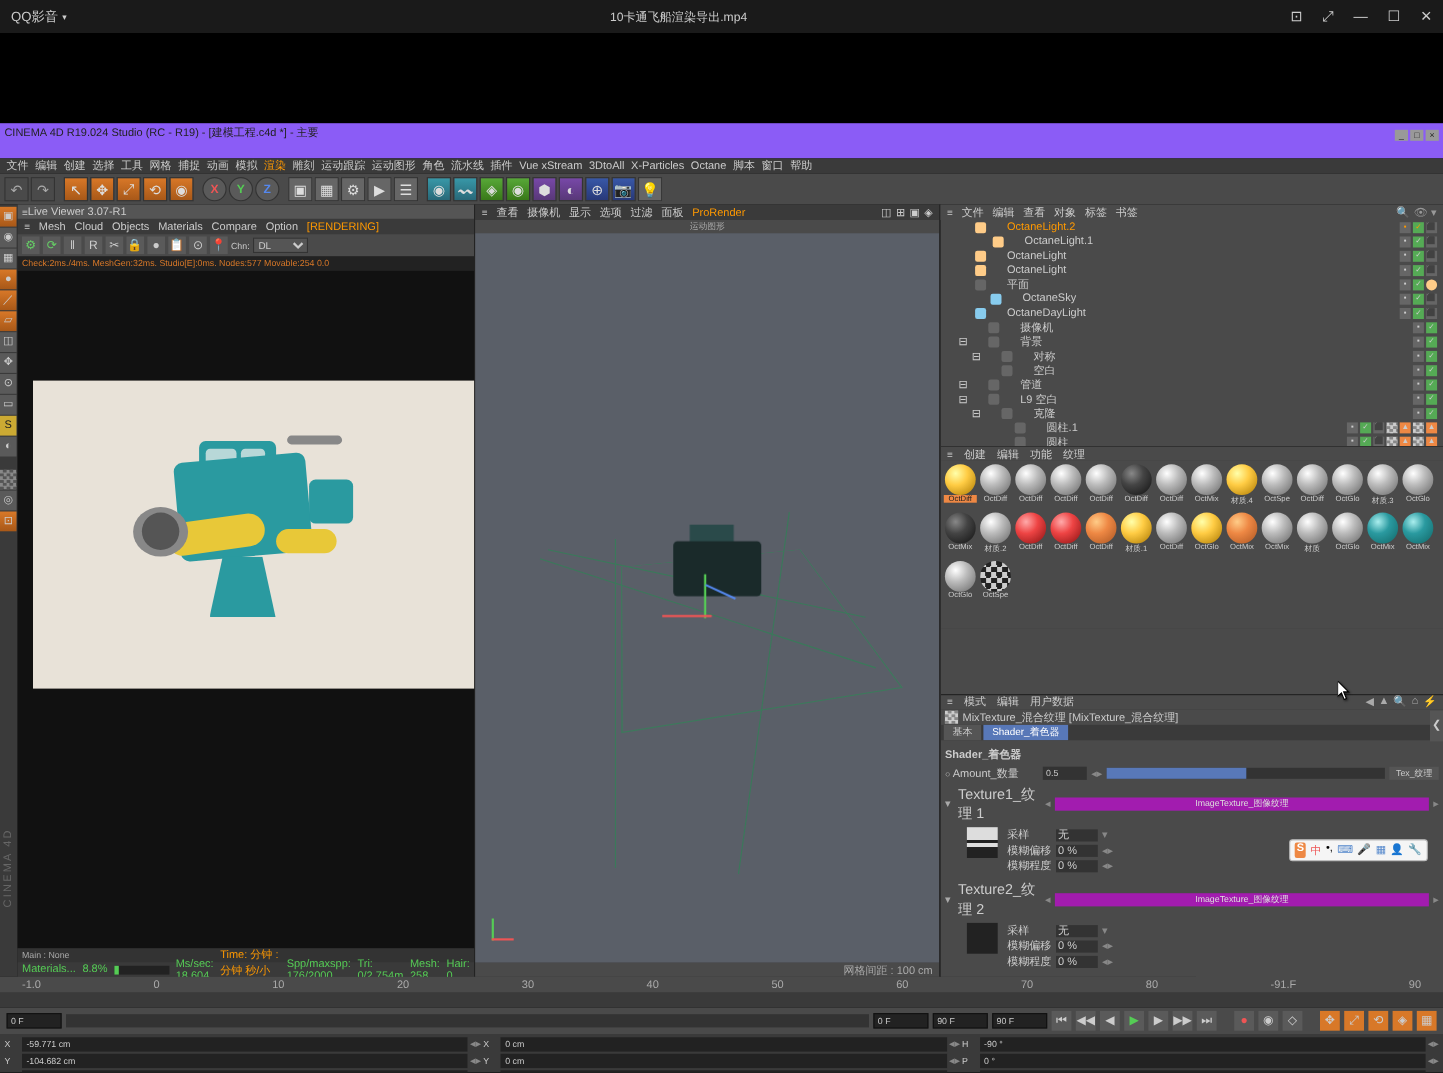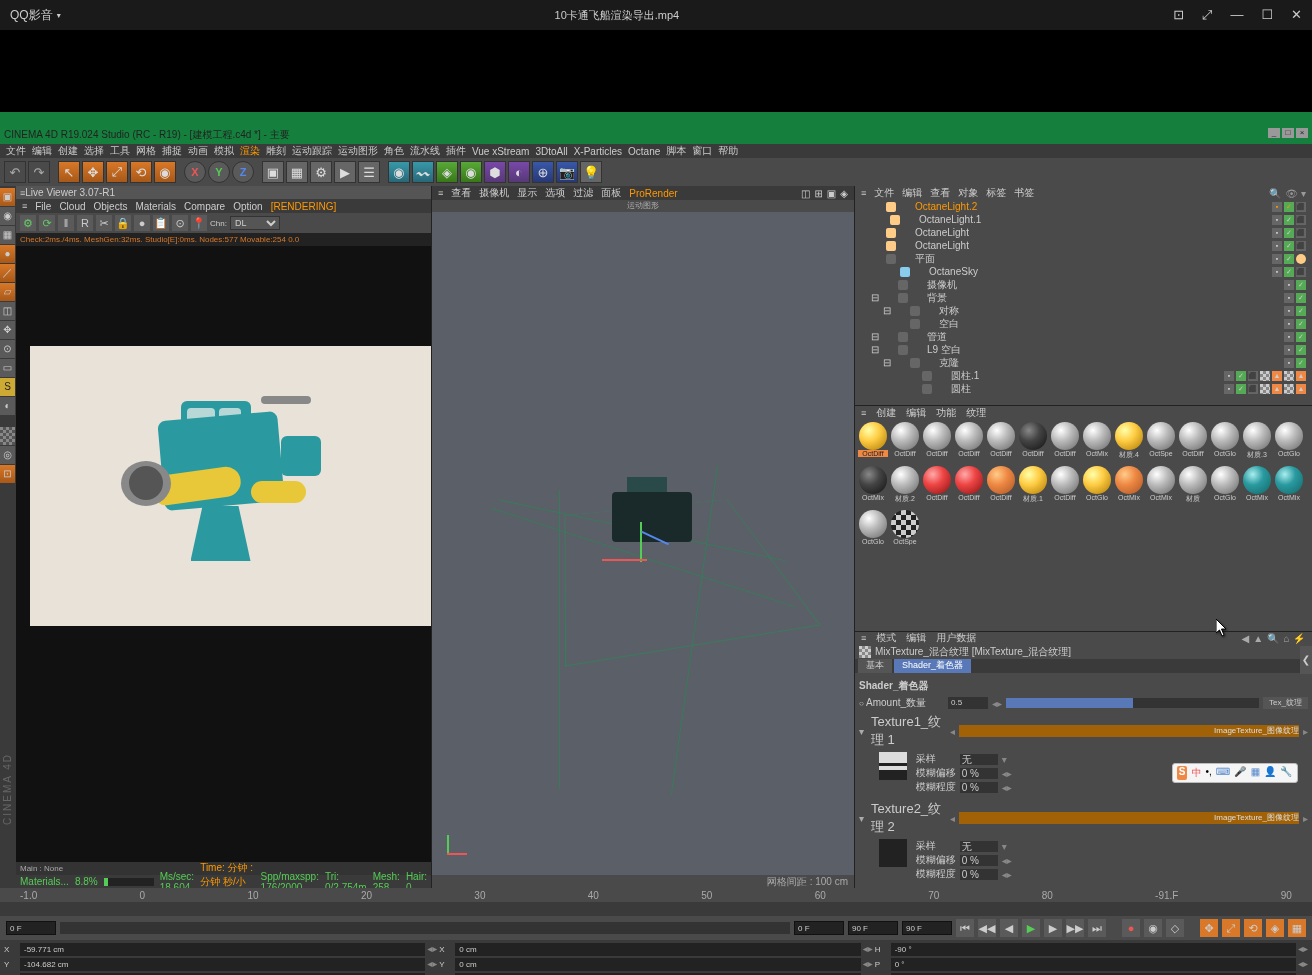--- a/index.html
+++ b/index.html
@@ -4,21 +4,21 @@
 <style>
 *{margin:0;padding:0;box-sizing:border-box;font-family:"Microsoft YaHei",Arial,sans-serif;font-size:10px;user-select:none}
 body{background:#000;width:1312px;height:975px;overflow:hidden;position:relative}
 .titlebar{height:30px;background:#1a1a1a;display:flex;align-items:center;padding:0 10px;color:#ccc}
 .titlebar .app{font-size:12px}
 .titlebar .drop{font-size:8px;margin-left:4px}
 .titlebar .title{flex:1;text-align:center;font-size:11px}
 .titlebar .wctrl{display:flex;gap:18px}
 .titlebar .wctrl span{cursor:pointer;font-size:13px}
 .blackbar{height:82px;background:#000}
-.c4d-title{height:14px;background:#15803d;color:#222;font-size:9px;padding:16px 4px;display:flex;align-items:flex-start}
+.c4d-title{height:14px;background:#8b5cf6;color:#222;font-size:9px;padding:16px 4px;display:flex;align-items:flex-end}
 .c4d-title .right{margin-left:auto;display:flex;gap:2px}
 .c4d-title .right span{width:12px;height:10px;background:#999;font-size:8px;text-align:center;line-height:10px}
 .c4d-menu{height:14px;background:#3a3a3a;display:flex;align-items:center;padding:0 6px;gap:6px;color:#ccc;font-size:9px}
 .c4d-menu span.hl{color:#f90}
 .toolbar{height:28px;background:#4a4a4a;display:flex;align-items:center;padding:0 4px;gap:2px}
 .tb-btn{width:22px;height:22px;background:#5a5a5a;border:1px solid #333;display:flex;align-items:center;justify-content:center;font-size:13px;color:#ddd;cursor:pointer}
 .tb-btn.undo{background:#4a4a4a;color:#aaa}
 .tb-btn.orange{background:linear-gradient(#d87828,#a85818)}
 .tb-btn.teal{background:linear-gradient(#3898a8,#286878)}
 .tb-btn.green{background:linear-gradient(#58a838,#387818)}
@@ -115,21 +115,21 @@
 .attr-sec{font-weight:bold;margin:2px 0}
 .attr-row{display:flex;align-items:center;gap:4px;height:16px}
 .attr-row .lbl{width:85px;font-size:8px}
 .attr-row .val{width:40px;height:12px;background:#333;color:#ccc;font-size:8px;padding:0 3px;line-height:12px}
 .attr-slider{flex:1;height:10px;background:#333;position:relative}
 .attr-slider .fill{height:100%;background:#5878b8}
 .attr-row .btn{padding:0 6px;height:12px;background:#555;font-size:8px;line-height:12px}
 .tex-row{display:flex;align-items:center;gap:4px;margin:2px 0}
 .tex-tri{width:8px;color:#aaa}
 .tex-lbl{width:75px;font-size:13px}
-.tex-bar{flex:1;height:12px;background:#a16207;color:#ddd;font-size:8px;text-align:right;line-height:12px}
+.tex-bar{flex:1;height:12px;background:#a21caf;color:#ddd;font-size:8px;text-align:center;line-height:12px}
 .tex-preview{width:28px;height:28px;background:#ccc;margin-left:20px;display:inline-block;vertical-align:top}
 .tex-preview.dark{background:#222}
 .tex-props{display:inline-block;vertical-align:top;margin-left:6px}
 .tex-prop{display:flex;gap:4px;height:14px;align-items:center;font-size:8px}
 .tex-prop .l{width:40px}
 .tex-prop .v{width:38px;height:11px;background:#333;padding:0 2px;line-height:11px}
 .timeline{height:28px;background:#3a3a3a;display:flex;flex-direction:column}
 .tl-ruler{height:14px;background:#4a4a4a;position:relative;display:flex;justify-content:space-between;padding:0 20px;color:#aaa;font-size:8px;align-items:center}
 .tl-controls{height:24px;background:#4a4a4a;display:flex;align-items:center;gap:4px;padding:0 6px}
 .tl-input{width:50px;height:14px;background:#222;color:#ccc;font-size:8px;padding:0 3px;border:1px solid #111}
@@ -253,21 +253,21 @@
     <div class="lt" style="background:#ca3;color:#222">S</div>
     <div class="lt">◐</div>
     <div style="height:10px"></div>
     <div class="lt" style="background:repeating-conic-gradient(#555 0 25%,#888 0 50%) 0 0/6px 6px"></div>
     <div class="lt">◎</div>
     <div class="lt orange">⊡</div>
   </div>
 
   <div class="col1">
     <div class="lv-head">≡ <span>Live Viewer 3.07-R1</span></div>
-    <div class="lv-menu" id="lv-menu">≡ <span>File</span><span>Cloud</span><span>Objects</span><span>Materials</span><span>Compare</span><span>Option</span><span class="hl">[RENDERING]</span></div>
+    <div class="lv-menu" id="lv-menu">≡ <span>Mesh</span><span>Cloud</span><span>Objects</span><span>Materials</span><span>Compare</span><span>Option</span><span class="hl">[RENDERING]</span></div>
     <div class="lv-tools">
       <div class="btn green">⚙</div>
       <div class="btn green">⟳</div>
       <div class="btn">‖</div>
       <div class="btn">R</div>
       <div class="btn">✂</div>
       <div class="btn">🔒</div>
       <div class="btn">●</div>
       <div class="btn">📋</div>
       <div class="btn">⊙</div>
@@ -347,21 +347,21 @@
         <div class="tree-row sel" style="padding-left: 4px;">
           <span style="width:8px"></span>
           <span class="tree-ic light"></span>
           <span>OctaneLight.2</span>
           <span class="tree-tags">
             <span class="tag">▪</span>
             <span class="tag green">✓</span>
             <span class="tag">⬛</span>
           </span>
         </div>
-        <div class="tree-row" style="padding-left: 8px;">
+        <div class="tree-row" style="padding-left: 20px;">
           <span style="width:8px"></span>
           <span class="tree-ic light"></span>
           <span>OctaneLight.1</span>
           <span class="tree-tags">
             <span class="tag">▪</span>
             <span class="tag green">✓</span>
             <span class="tag">⬛</span>
           </span>
         </div>
         <div class="tree-row" style="padding-left: 4px;">
@@ -391,20 +391,30 @@
           <span class="tree-tags">
             <span class="tag">▪</span>
             <span class="tag green">✓</span>
             <span class="tag" style="background:#fc8;border-radius:50%"></span>
           </span>
         </div>
         <div class="tree-row" style="padding-left: 18px;">
           <span style="width:8px"></span>
           <span class="tree-ic sky"></span>
           <span>OctaneSky</span>
+          <span class="tree-tags">
+            <span class="tag">▪</span>
+            <span class="tag green">✓</span>
+            <span class="tag">⬛</span>
+          </span>
+        </div>
+        <div class="tree-row" style="padding-left: 4px;">
+          <span style="width:8px"></span>
+          <span class="tree-ic sky"></span>
+          <span>OctaneDayLight</span>
           <span class="tree-tags">
             <span class="tag">▪</span>
             <span class="tag green">✓</span>
             <span class="tag">⬛</span>
           </span>
         </div>
         <div class="tree-row" style="padding-left: 16px;">
           <span style="width:8px"></span>
           <span class="tree-ic null"></span>
           <span>摄像机</span>

